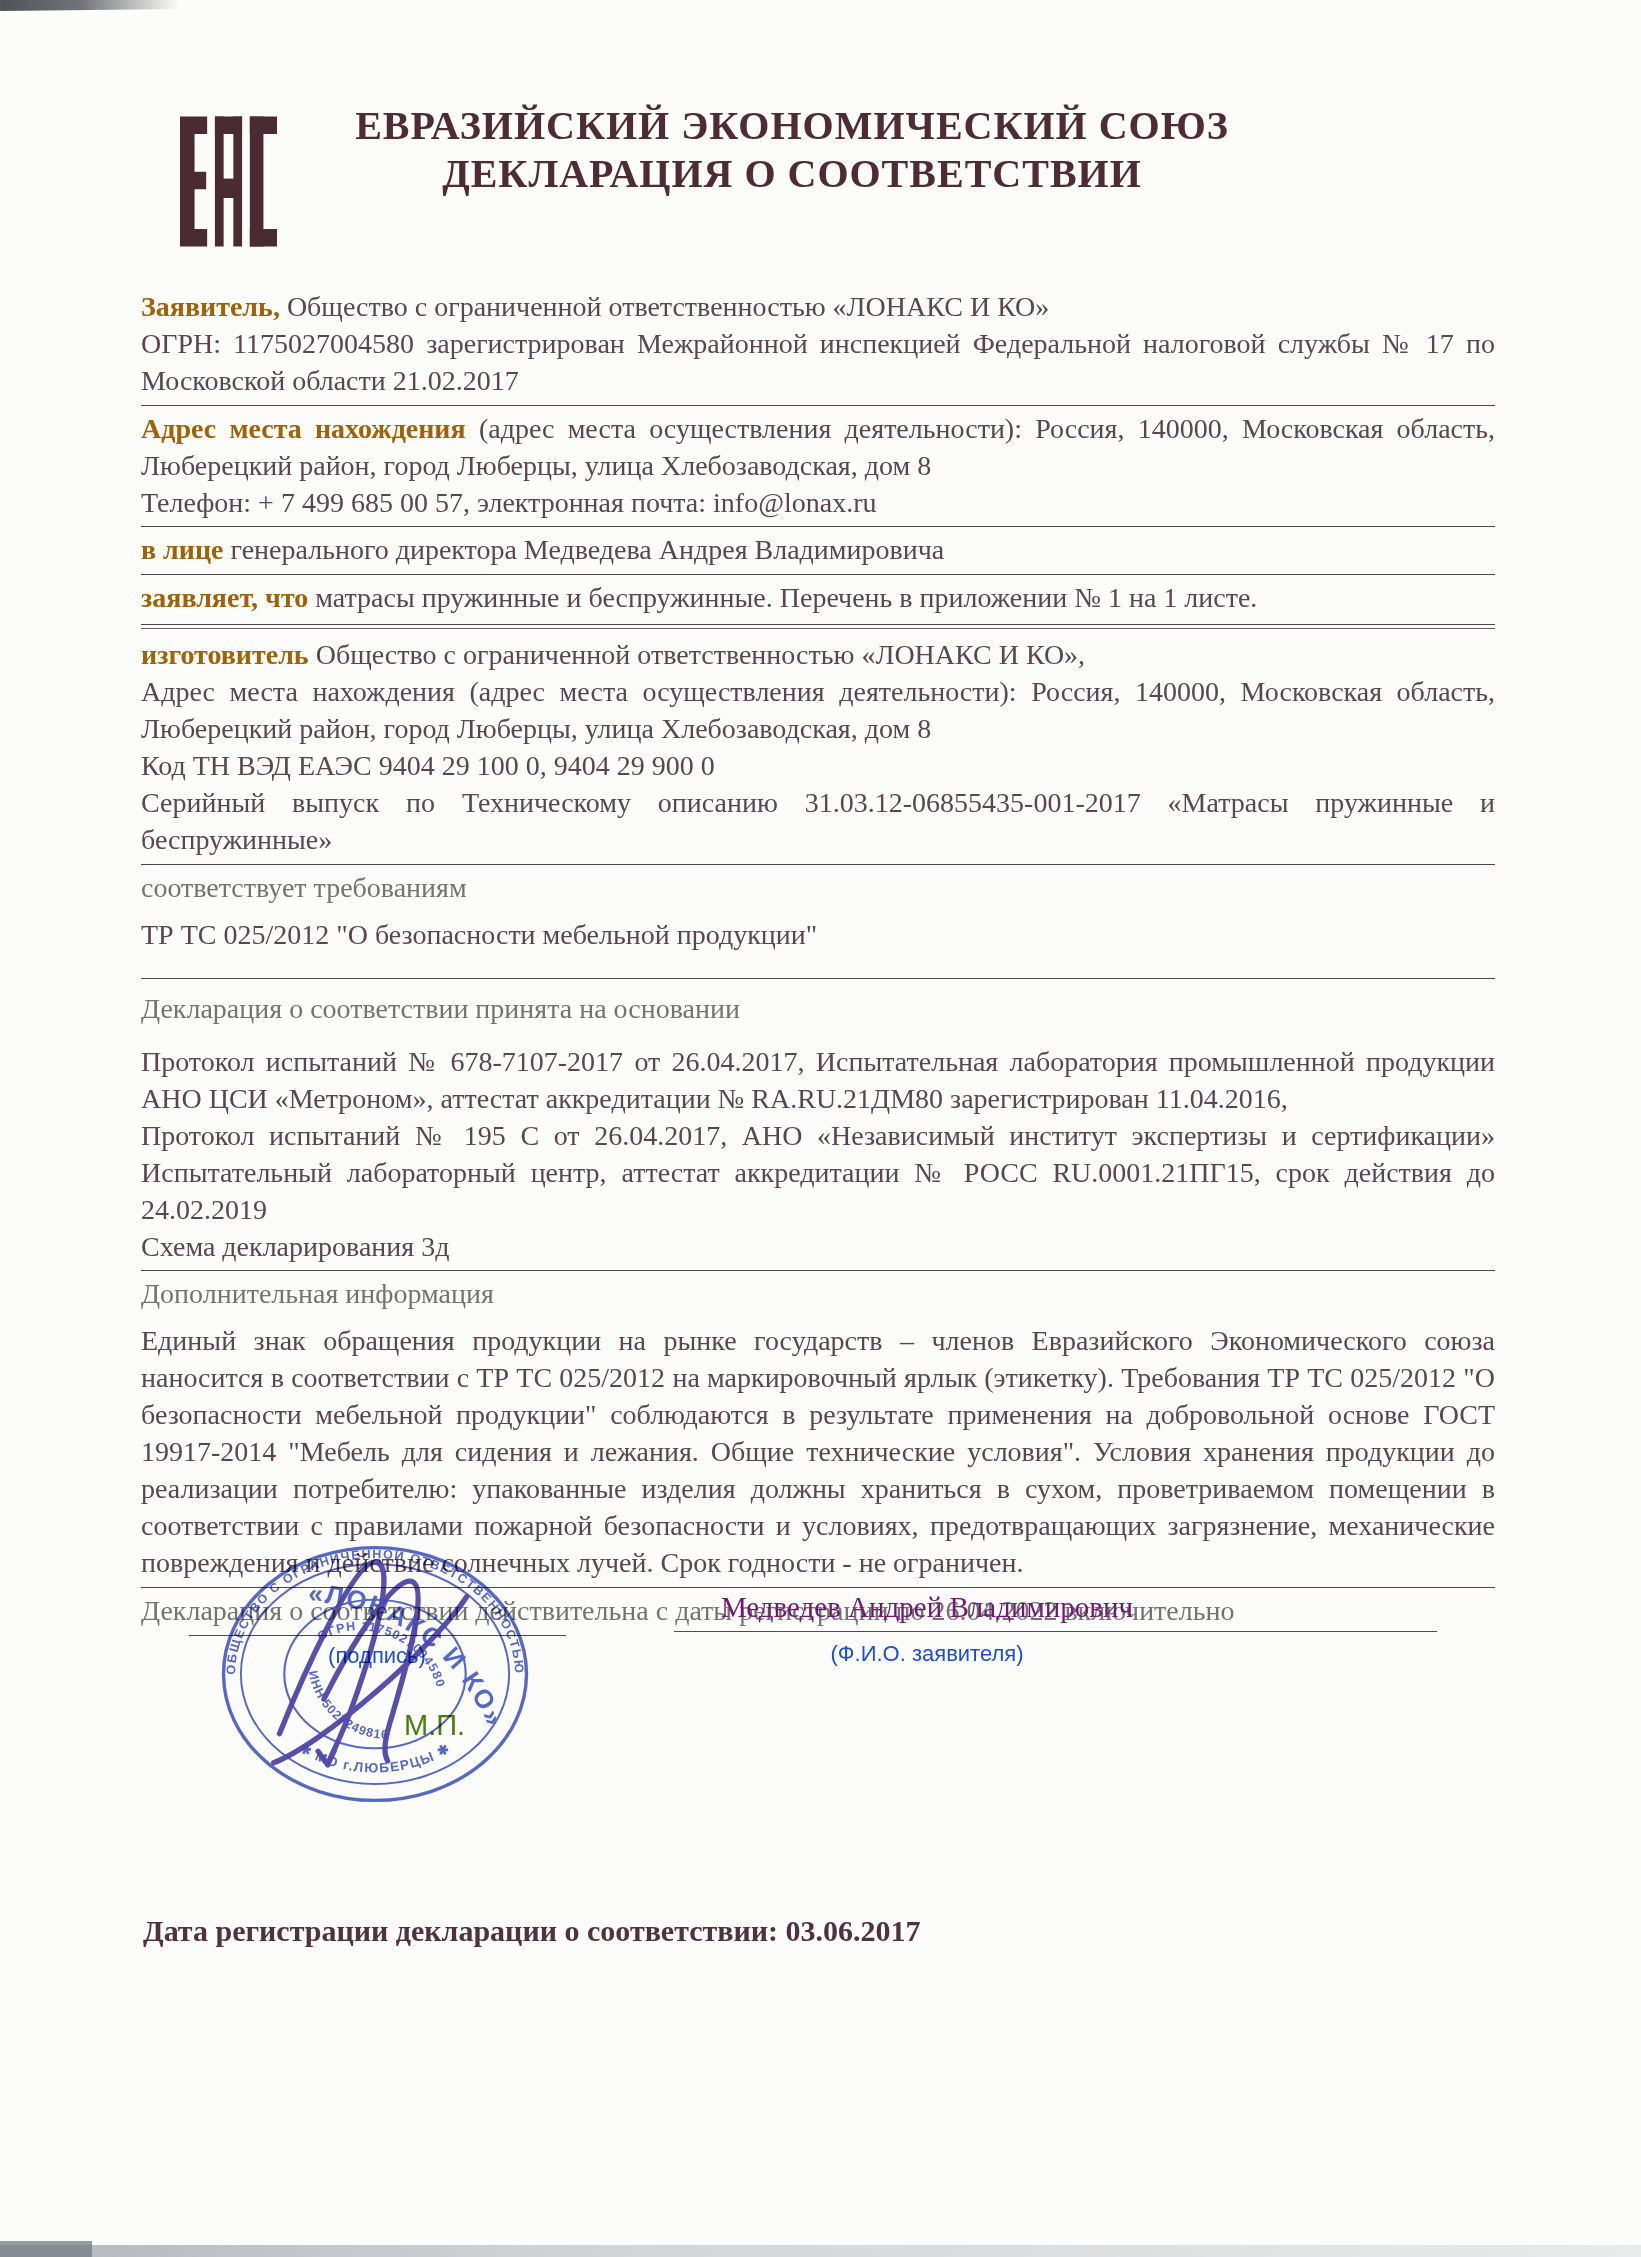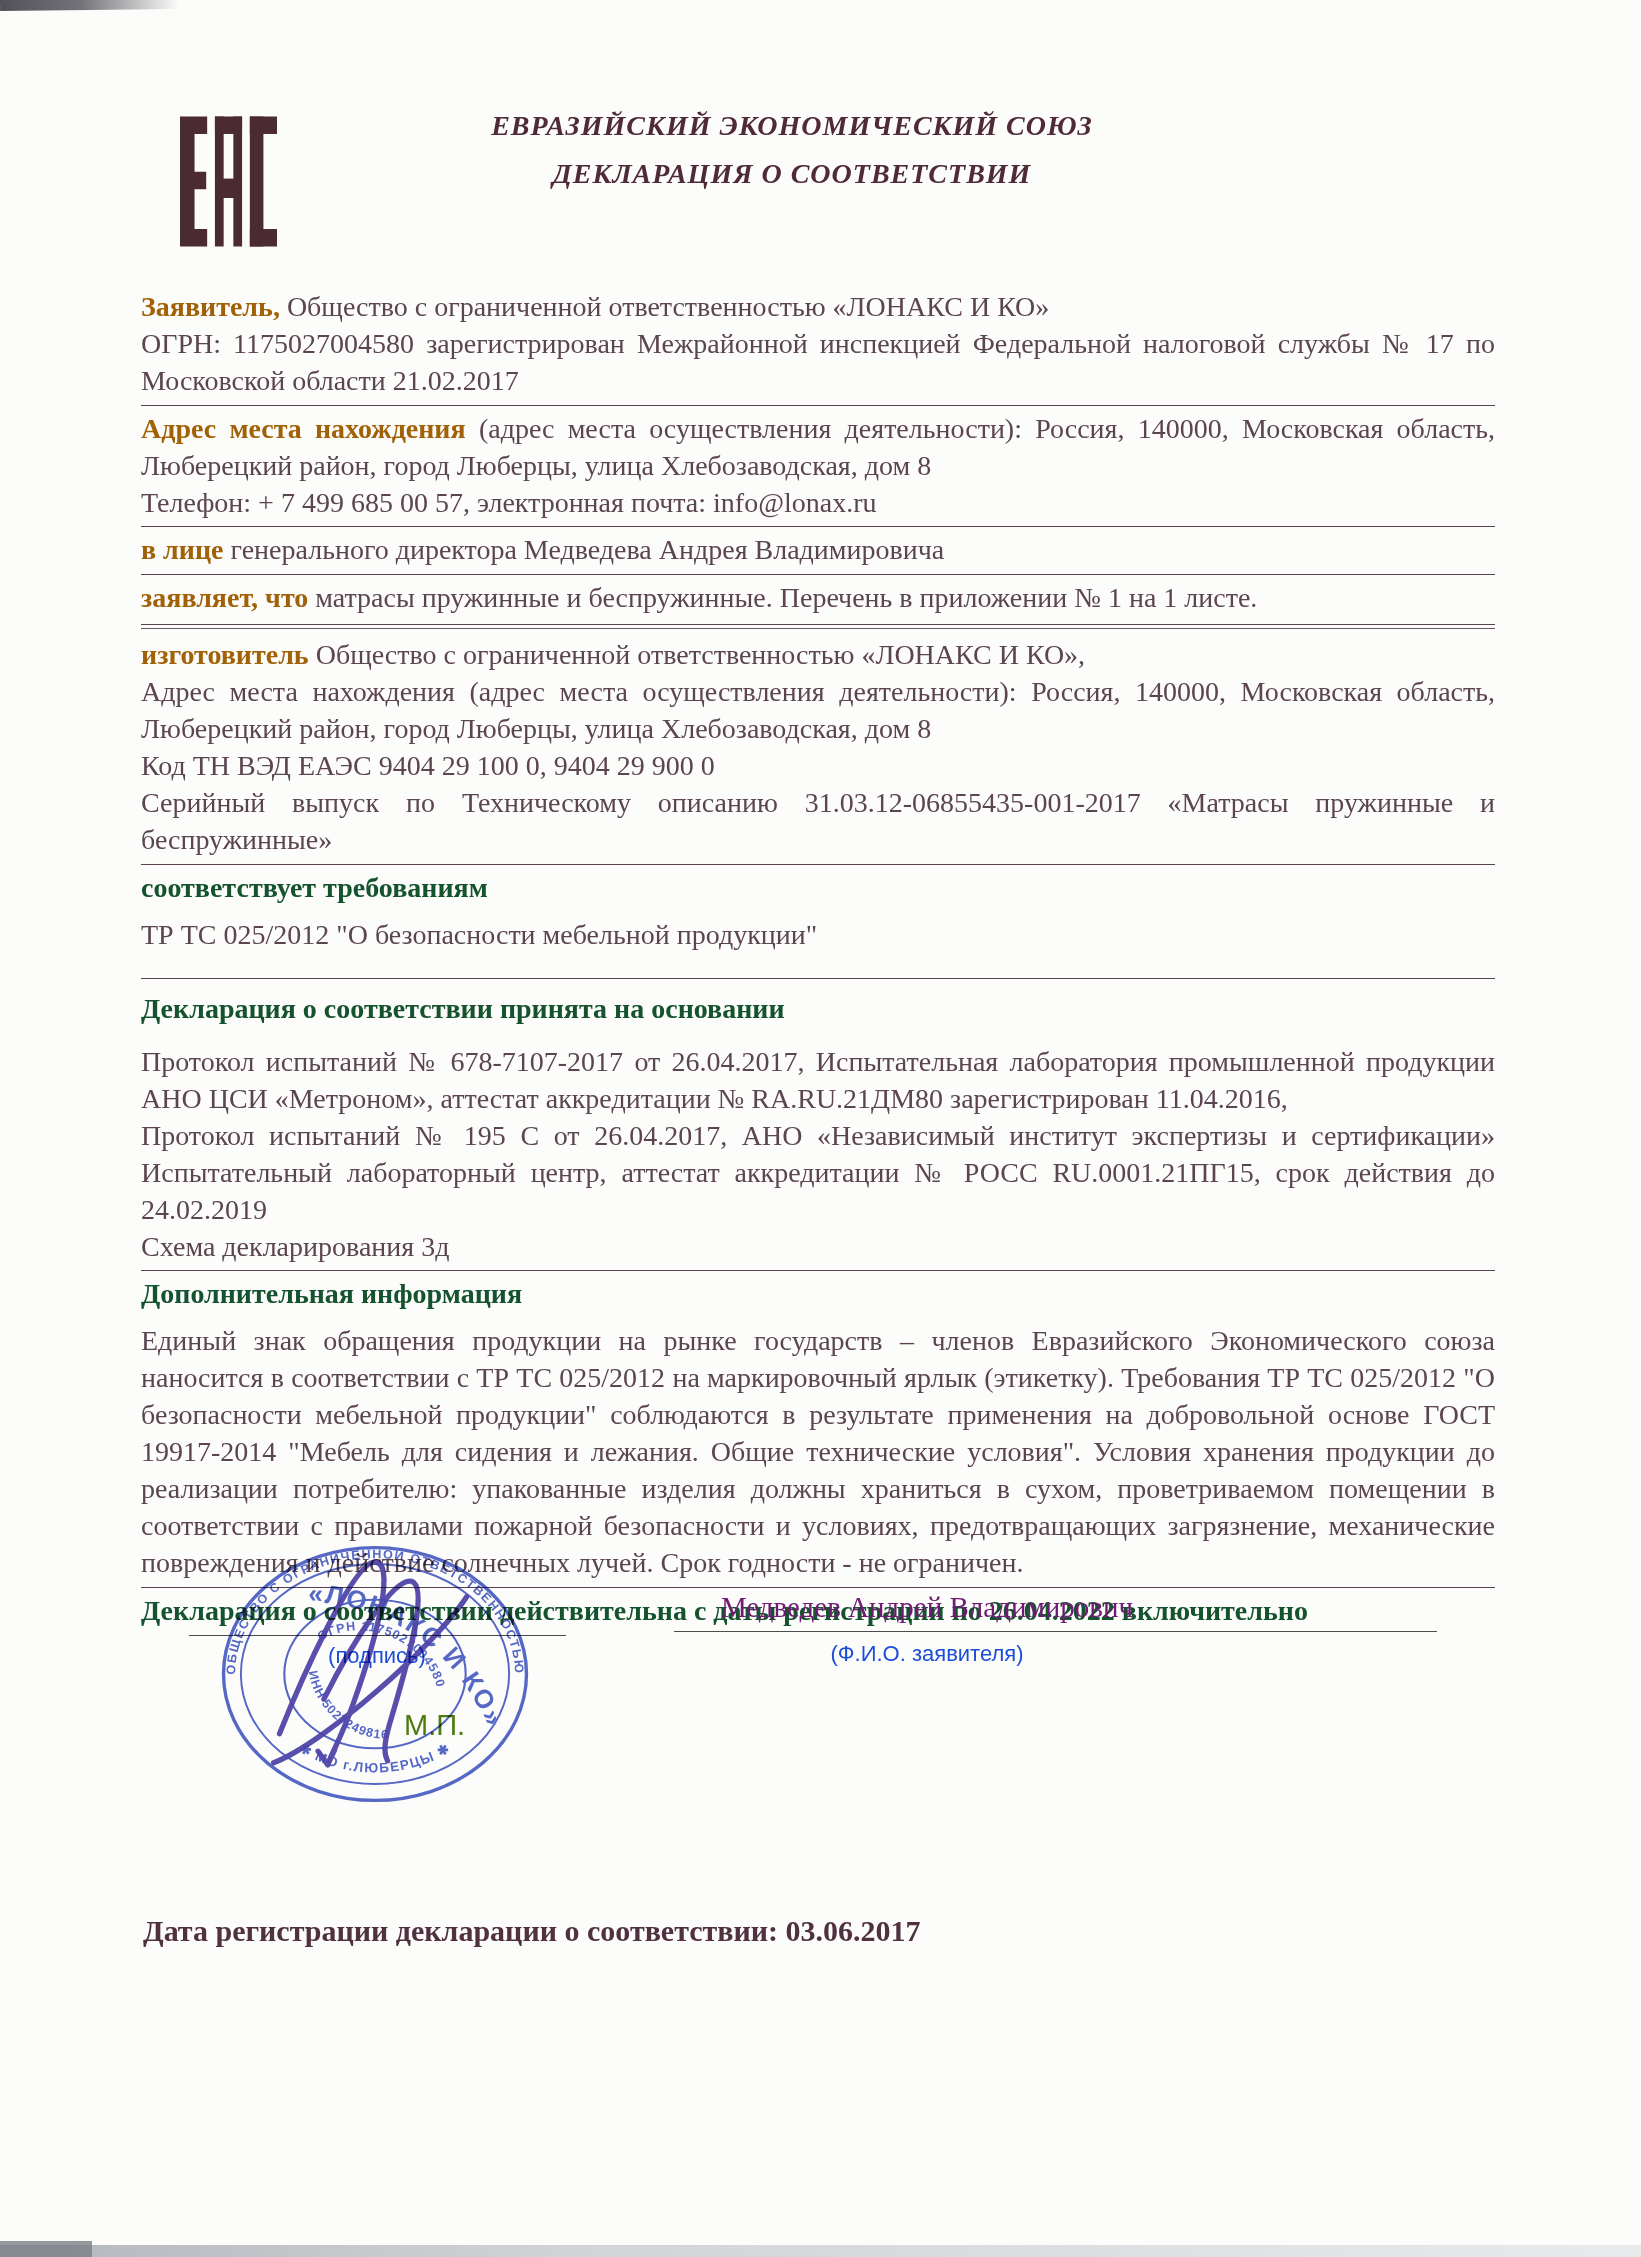--- a/index.html
+++ b/index.html
@@ -26,35 +26,35 @@
     position:absolute;left:0;bottom:0;width:92px;height:16.4px;
     background:#7b8087;opacity:.8;
   }
   
   .eac-logo{position:absolute;left:180px;top:110px;width:97px;height:143px;}
   .titles{
     position:absolute;left:309px;top:102px;width:966px;
     text-align:center;color:#4e2b36;font-weight:bold;
     letter-spacing:1px;
   }
-  .title-l1,.title-l2{font-size:28px;line-height:48px;font-style:italic;}
+  .title-l1,.title-l2{font-size:40px;line-height:48px;}
   
   .content{
     position:absolute;left:141px;top:288px;width:1354px;
     font-size:28px;line-height:37px;color:#5b4551;
     text-align:justify;
   }
   .content p{margin:0;}
   .content strong{color:#a16207;}
   .rule{border:0;border-top:1.9px solid #564250;margin:5.8px 0 3.9px 0;}
   .rule.double{border-top:1.9px solid #564250;border-bottom:1px solid #6b5863;height:2.9px;margin:7.7px 0 7.7px 0;}
   .rule.gap-lg{margin:25px 0 11.6px 0;}
   .mb-gap{margin-bottom:15.4px !important;}
   .mb-gap-sm{margin-bottom:9.7px !important;}
-  .bold-line{font-weight:bold;color:#14532d;}
+  .bold-line{font-weight:normal;color:#737373;}
   
   .sig-line{position:absolute;border-top:1.9px solid #4c4c4c;}
   .sig-line-left{left:189px;top:1635px;width:377px;}
   .sig-line-right{left:674px;top:1631px;width:763px;}
   .sig-caption{
     position:absolute;font-family:Liberation Sans, sans-serif;
     color:#1d4ed8;font-size:22px;text-align:center;
   }
   .caption-podpis{left:290px;top:1643px;width:174px;}
   .caption-fio{left:676px;top:1641px;width:502px;}

